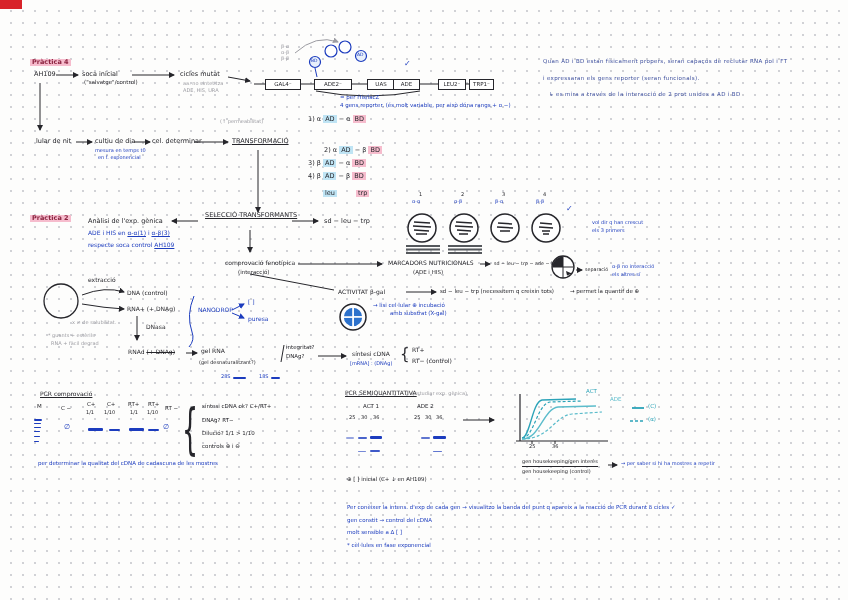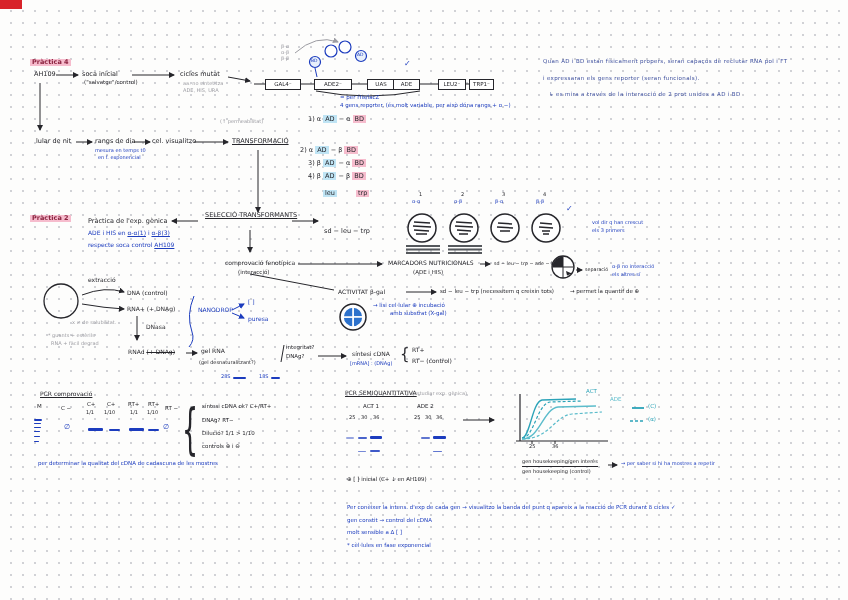--- a/index.html
+++ b/index.html
@@ -169,40 +169,40 @@
   <span class="t blue fs8" style="left:404px;top:60px">✓</span>
 
   <span class="t blue fs55" style="left:340px;top:95px">= per His/lacZ</span>
   <span class="t blue fs55" style="left:340px;top:103px">4 gens reporter. (és molt variable, per això dóna rangs + o −)</span>
 
   <span class="t slate fs55" style="left:543px;top:59px;letter-spacing:.35px">Quan AD i BD estan físicament propers, seran capaços de reclutar RNA pol i FT</span>
   <span class="t slate fs55" style="left:543px;top:76px;letter-spacing:.35px">i expressaran els gens reporter (seran funcionals).</span>
   <span class="t slate fs55" style="left:549px;top:92px;letter-spacing:.35px">↳ es mira a través de la interacció de 2 prot unides a AD i BD</span>
 
   <span class="t" style="left:36px;top:138px">lular de nit</span>
-  <span class="t" style="left:95px;top:138px">rangs de dia</span>
+  <span class="t" style="left:95px;top:138px">cultiu de dia</span>
   <span class="t blue fs5" style="left:95px;top:148px">mesura en temps t0</span>
   <span class="t blue fs5" style="left:98px;top:155px">en f. exponencial</span>
-  <span class="t" style="left:152px;top:138px">cel. visualitzo</span>
+  <span class="t" style="left:152px;top:138px">cel. determinar</span>
   <span class="t und" style="left:232px;top:138px">TRANSFORMACIÓ</span>
   <span class="t grey fs5" style="left:220px;top:119px">(↑ permeabilitat)</span>
 
   <span class="t" style="left:308px;top:116px"><span>1)</span> <span>α</span> <span class="hlb">AD</span> <span>−</span> <span>α</span> <span class="hlp">BD</span></span>
-  <span class="t" style="left:300px;top:147px"><span>2)</span> <span>α</span> <span class="hlb">AD</span> <span>−</span> <span>β</span> <span class="hlp">BD</span></span>
+  <span class="t" style="left:324px;top:147px"><span>2)</span> <span>α</span> <span class="hlb">AD</span> <span>−</span> <span>β</span> <span class="hlp">BD</span></span>
   <span class="t" style="left:308px;top:160px"><span>3)</span> <span>β</span> <span class="hlb">AD</span> <span>−</span> <span>α</span> <span class="hlp">BD</span></span>
   <span class="t" style="left:308px;top:173px"><span>4)</span> <span>β</span> <span class="hlb">AD</span> <span>−</span> <span>β</span> <span class="hlp">BD</span></span>
   <span class="t hlb" style="left:323px;top:190px">leu</span>
   <span class="t hlp" style="left:356px;top:190px">trp</span>
 
   <span class="t dred hlp" style="left:30px;top:215px">Pràctica 2</span>
-  <span class="t" style="left:88px;top:218px">Pràctica de l'exp. gènica</span>
+  <span class="t" style="left:88px;top:218px">Anàlisi de l'exp. gènica</span>
   <span class="t und" style="left:205px;top:212px">SELECCIÓ TRANSFORMANTS</span>
   <span class="t blue fs6" style="left:88px;top:230px"><span>ADE i HIS en </span><span class="und">α-α(1)</span><span> i </span><span class="und">α-β(3)</span></span>
   <span class="t blue fs6" style="left:88px;top:242px"><span>respecte soca control </span><span class="und">AH109</span></span>
-  <span class="t" style="left:324px;top:228px">sd − leu − trp</span>
+  <span class="t" style="left:324px;top:218px">sd − leu − trp</span>
 
   <span class="t fs5" style="left:419px;top:192px">1</span>
   <span class="t blue fs5" style="left:412px;top:199px">α-α</span>
   <span class="t fs5" style="left:461px;top:192px">2</span>
   <span class="t blue fs5" style="left:454px;top:199px">α-β</span>
   <span class="t fs5" style="left:502px;top:192px">3</span>
   <span class="t blue fs5" style="left:495px;top:199px">β-α</span>
   <span class="t fs5" style="left:543px;top:192px">4</span>
   <span class="t blue fs5" style="left:536px;top:199px">β-β</span>
   <span class="t blue fs8" style="left:566px;top:205px">✓</span>

